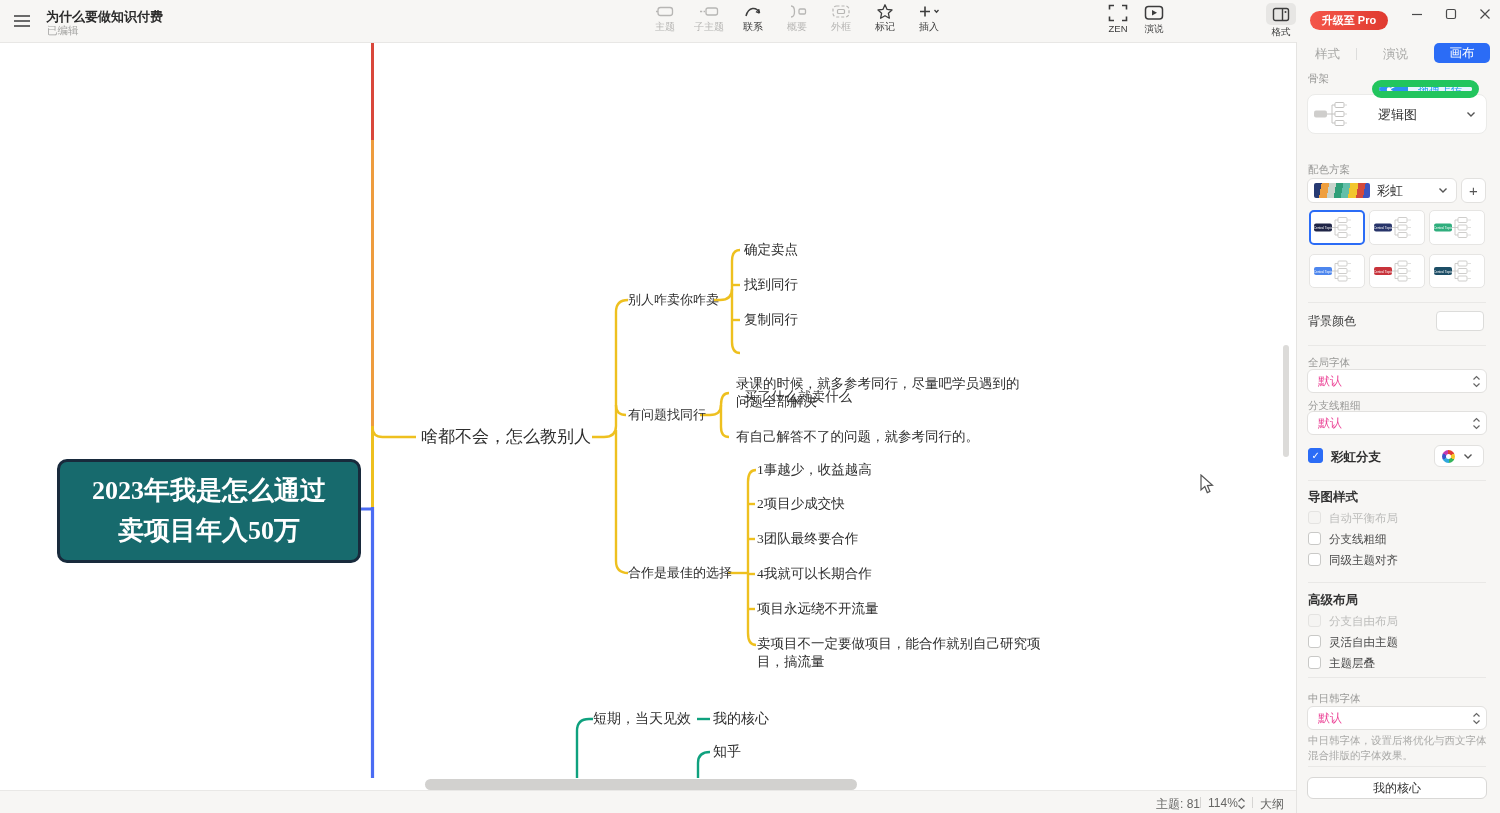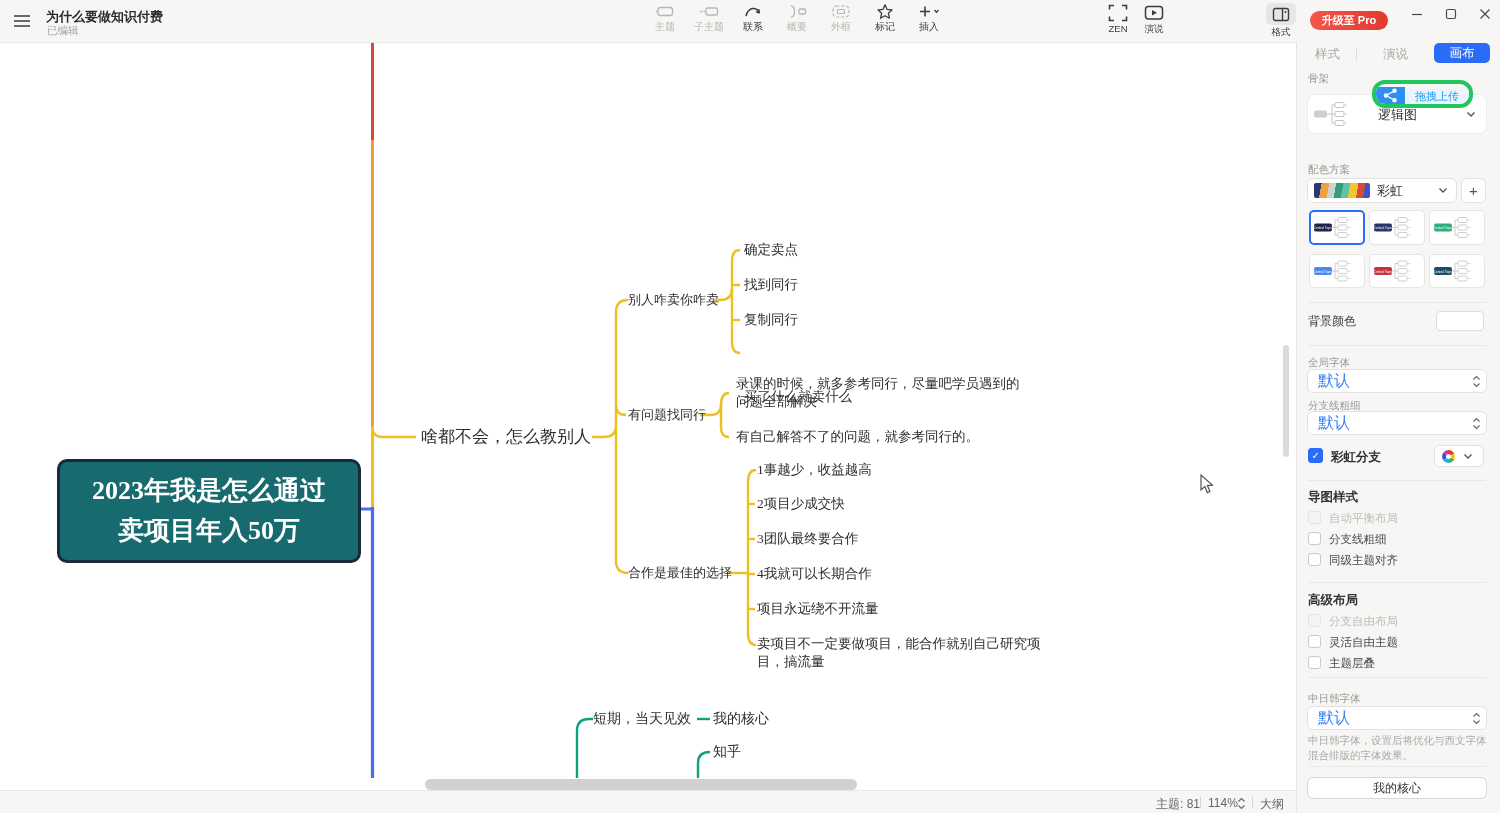--- a/index.html
+++ b/index.html
@@ -45,24 +45,24 @@
   .sbsep{position:absolute;top:797px;width:1px;height:11px;background:#d6d5d3;}
   
   .sidebar-bg{position:absolute;left:1296px;top:42px;width:204px;height:771px;background:#f7f6f4;border-left:1px solid #e5e4e2;box-sizing:border-box;}
   .tab{position:absolute;top:46px;font-size:12.5px;color:#a6a6a4;}
   .tab-active{position:absolute;left:1434px;top:43px;width:56px;height:20px;background:#2b6cf6;border-radius:5px;
               color:#fff;font-size:12.5px;display:flex;align-items:center;justify-content:center;}
   .sec-label{position:absolute;font-size:10.5px;color:#999997;}
   .sec-title{position:absolute;font-size:12.5px;font-weight:700;color:#333;}
   .card{position:absolute;background:#fff;border:1px solid #ebebe9;border-radius:8px;box-sizing:border-box;}
   .select{position:absolute;background:#fff;border:1px solid #e2e1df;border-radius:6px;box-sizing:border-box;
-          display:flex;align-items:center;font-size:16px;color:#3b82f6;padding-left:10px;}
+          display:flex;align-items:center;font-size:12px;color:#ec4899;padding-left:10px;}
   .stepper{position:absolute;}
-  .upload-pill{position:absolute;left:1372px;top:80px;height:28px;display:flex;border:4px solid #22c55e;
-               border-radius:13px;overflow:hidden;box-sizing:border-box;align-items:flex-end;}
+  .upload-pill{position:absolute;left:1372px;top:80px;height:18px;display:flex;border:7px solid #22c55e;
+               border-radius:13px;overflow:hidden;box-sizing:border-box;}
   .upload-ico{width:29px;background:#2e8ff2;display:flex;align-items:center;justify-content:center;}
   .upload-txt{background:#e8f5fe;color:#1e9bf0;font-size:11px;display:flex;align-items:center;padding:0 10px;}
   .swatch-rainbow{position:absolute;left:1314px;top:183px;width:56px;height:15px;border-radius:2px;
      background:linear-gradient(100deg,#273a72 0 13%,#ef9f3e 13% 26%,#c9d4cd 26% 38%,#2f9f78 38% 50%,#62bfa9 50% 62%,#f2c62e 62% 76%,#d44a3c 76% 88%,#3c55c0 88%);}
   .theme-card{position:absolute;width:56px;height:35px;background:#fff;border:1px solid #e6e5e3;border-radius:5px;box-sizing:border-box;}
   .theme-card.sel{border:2px solid #2b6cf6;}
   .cb{position:absolute;width:13px;height:13px;border:1px solid #c9c9c7;background:#fff;border-radius:3px;box-sizing:border-box;}
   .cb.dis{background:#f5f4f2;border-color:#e4e3e1;}
   .cb.on{width:15px;height:15px;background:#2b6cf6;border-color:#2b6cf6;}
   .cb.on::after{content:"✓";color:#fff;font-size:10px;position:absolute;left:2.5px;top:0.5px;}

